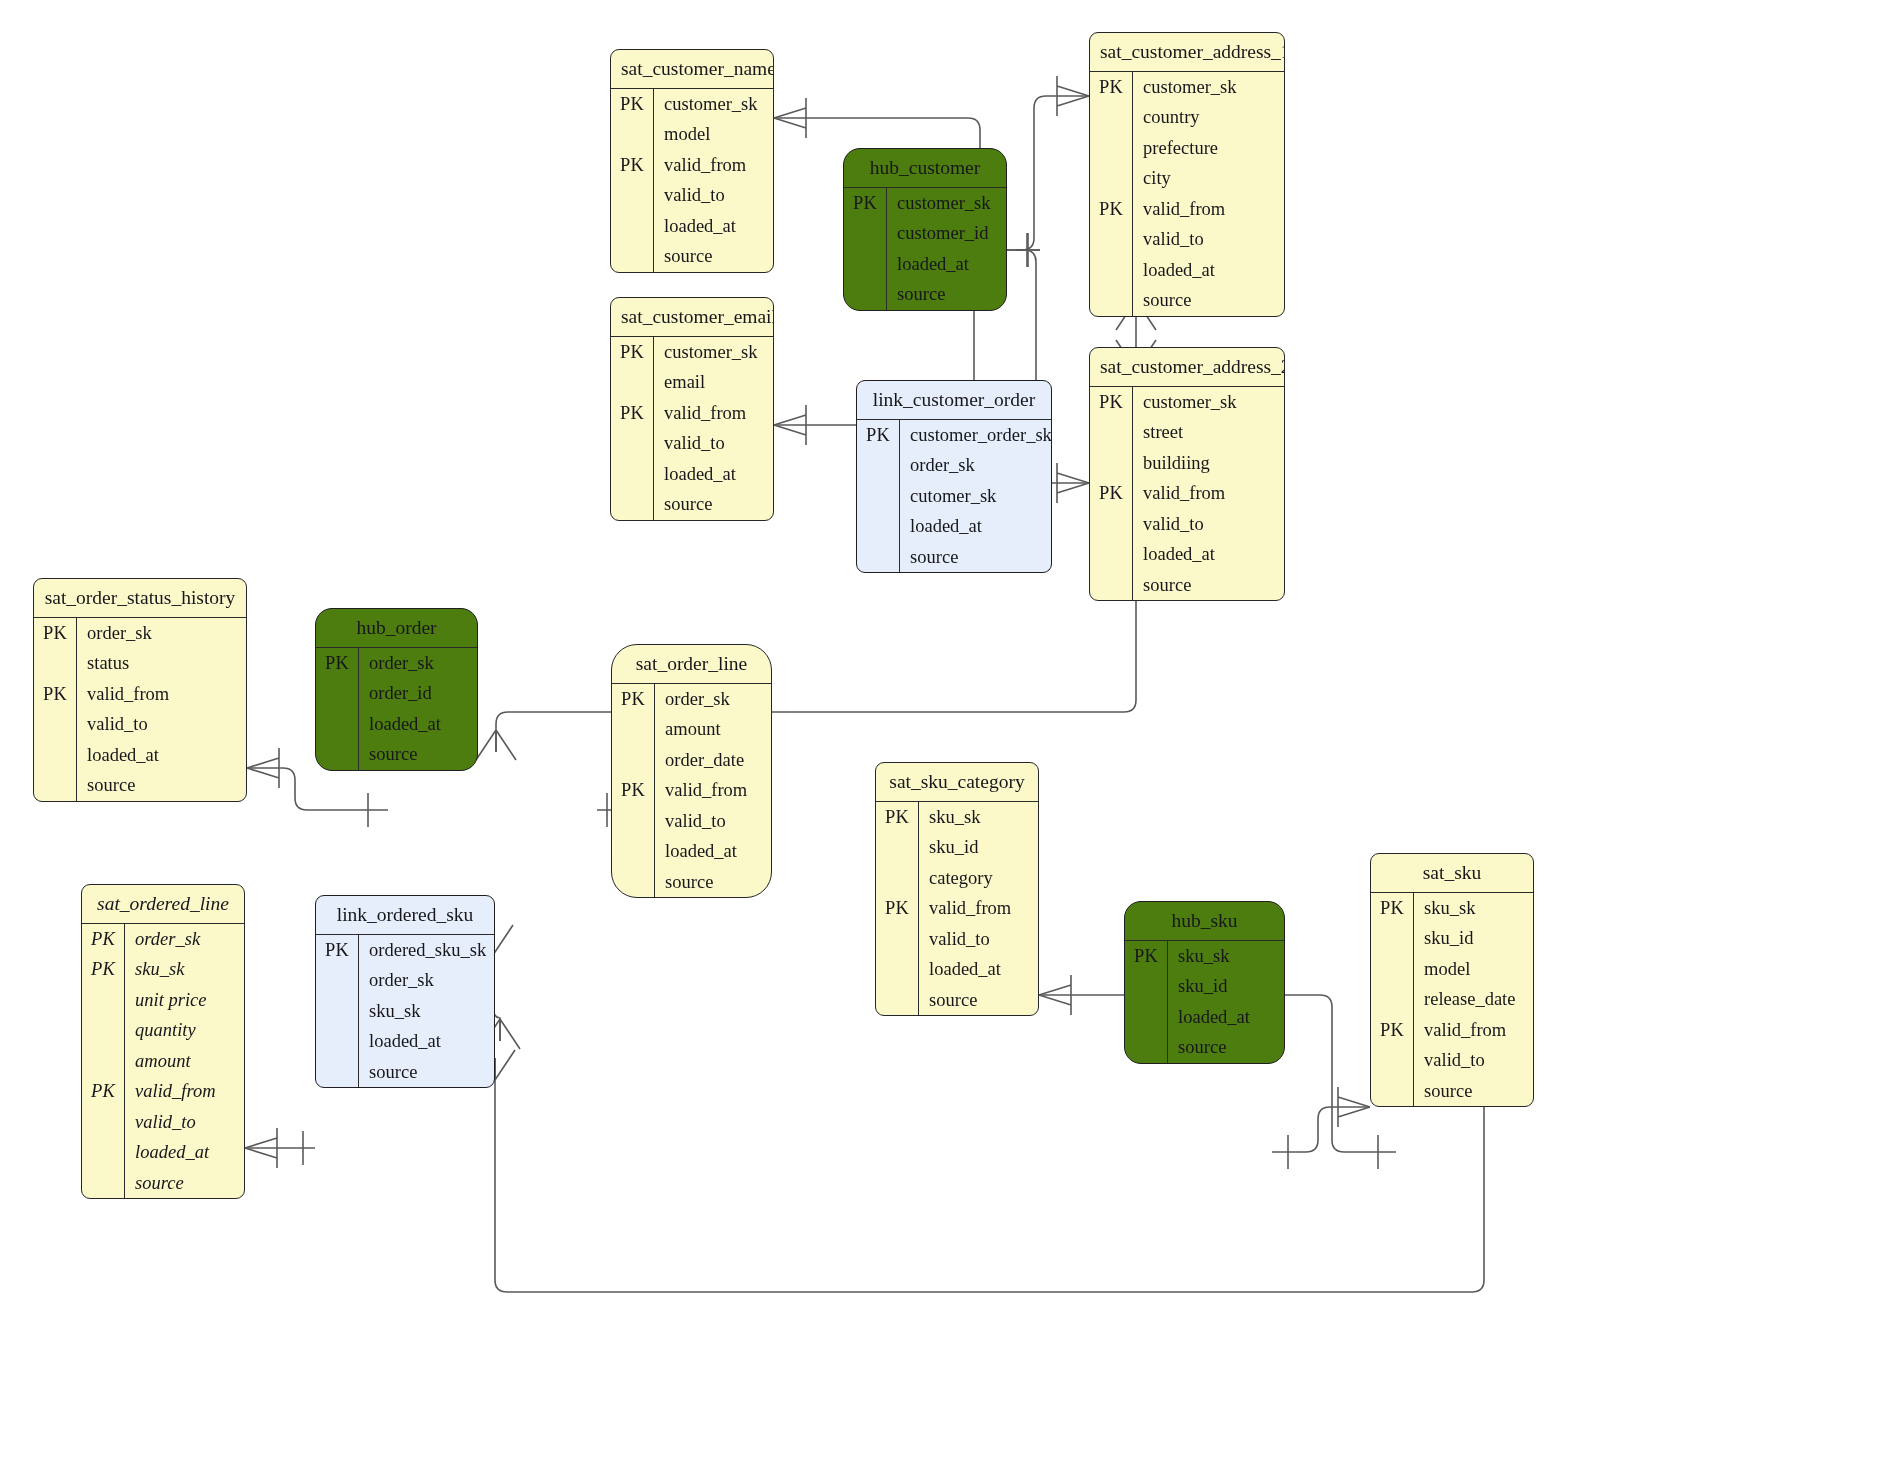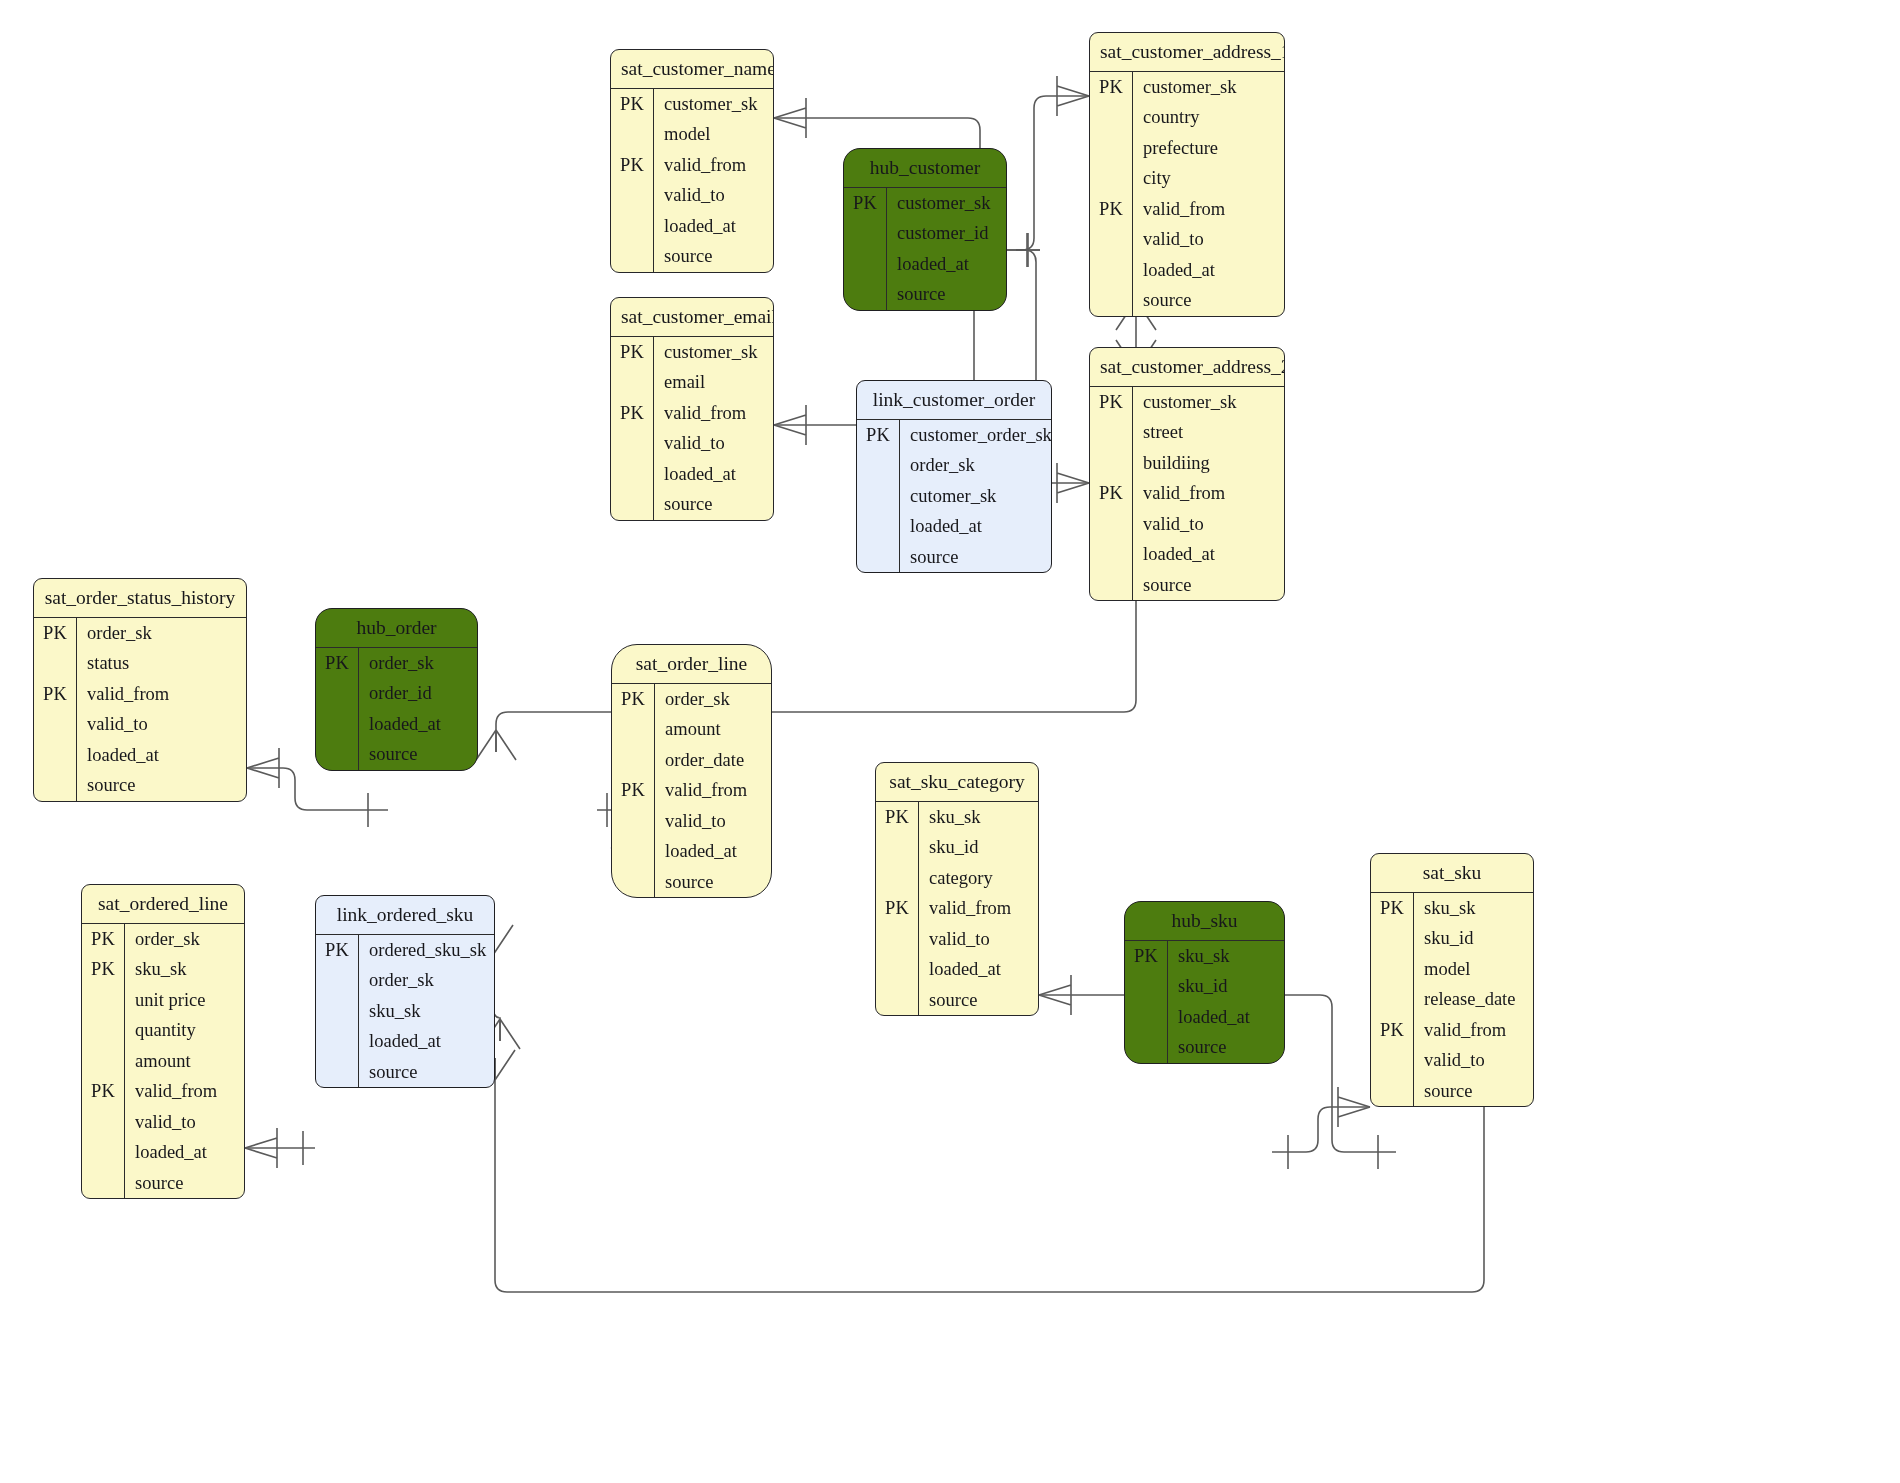--- a/index.html
+++ b/index.html
@@ -430,21 +430,21 @@
             <div class="cell"></div>
           </div>
           <div class="col-attr">
             <div class="cell">sku_sk</div>
             <div class="cell">sku_id</div>
             <div class="cell">loaded_at</div>
             <div class="cell">source</div>
           </div>
         </div>
       </div>
-      <div class="entity sat" style="left: 81px; top: 884px; width: 164px;">
+      <div class="entity sat" style="left: 81px; top: 884px; width: 164px; font-style: italic;">
         <div class="ent-title">sat_ordered_line</div>
         <div class="ent-body">
           <div class="col-pk">
             <div class="cell">PK</div>
             <div class="cell">PK</div>
             <div class="cell"></div>
             <div class="cell"></div>
             <div class="cell"></div>
             <div class="cell">PK</div>
             <div class="cell"></div>

